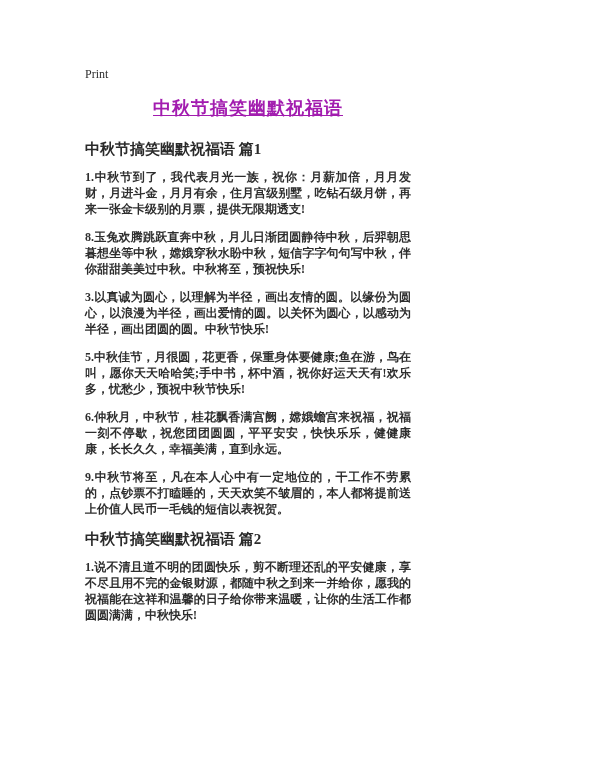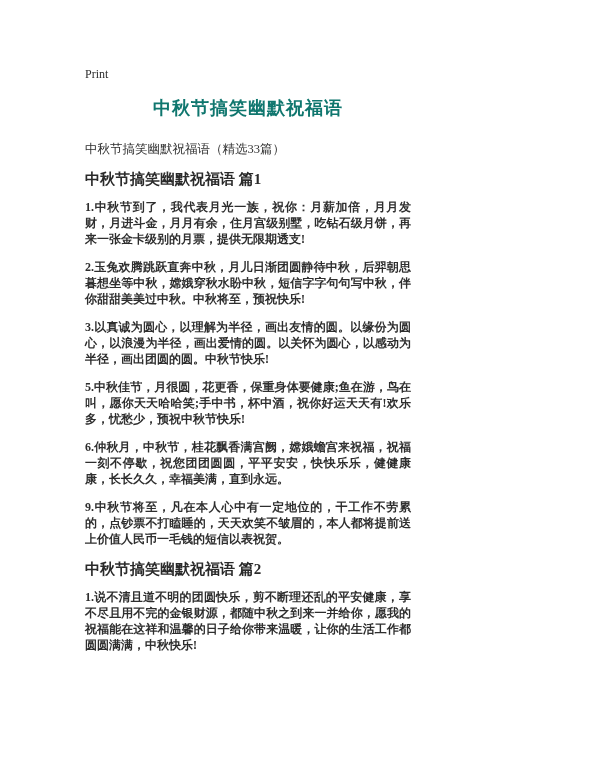--- a/index.html
+++ b/index.html
@@ -28,22 +28,23 @@
     cursor: pointer;
     display: inline-block;
     margin-bottom: 16px;
   }
   .doc-title {
     font-size: 18px;
     font-weight: bold;
     text-align: center;
     margin: 0 0 22px 0;
     line-height: 22px;
-    color: #0f766e;
+    color: #a21caf;
     letter-spacing: 1px;
+    text-decoration: underline;
   }
   .doc-subtitle {
     font-size: 12.5px;
     line-height: 16px;
     margin: 0 0 12px 0;
     color: #2e2e2e;
   }
   .section-header {
     font-size: 15px;
     font-weight: bold;
@@ -61,26 +62,25 @@
   }
 </style>
 </head>
 <body>
 
 <div class="page">
   <div class="print-link">Print</div>
 
   <h1 class="doc-title">中秋节搞笑幽默祝福语</h1>
 
-  <div class="doc-subtitle">中秋节搞笑幽默祝福语（精选33篇）</div>
 
   <div id="sections">
       <h2 class="section-header">中秋节搞笑幽默祝福语 篇1</h2>
       <p class="para">1.中秋节到了，我代表月光一族，祝你：月薪加倍，月月发财，月进斗金，月月有余，住月宫级别墅，吃钻石级月饼，再来一张金卡级别的月票，提供无限期透支!</p>
-      <p class="para">2.玉兔欢腾跳跃直奔中秋，月儿日渐团圆静待中秋，后羿朝思暮想坐等中秋，嫦娥穿秋水盼中秋，短信字字句句写中秋，伴你甜甜美美过中秋。中秋将至，预祝快乐!</p>
+      <p class="para">8.玉兔欢腾跳跃直奔中秋，月儿日渐团圆静待中秋，后羿朝思暮想坐等中秋，嫦娥穿秋水盼中秋，短信字字句句写中秋，伴你甜甜美美过中秋。中秋将至，预祝快乐!</p>
       <p class="para">3.以真诚为圆心，以理解为半径，画出友情的圆。以缘份为圆心，以浪漫为半径，画出爱情的圆。以关怀为圆心，以感动为半径，画出团圆的圆。中秋节快乐!</p>
       <p class="para">5.中秋佳节，月很圆，花更香，保重身体要健康;鱼在游，鸟在叫，愿你天天哈哈笑;手中书，杯中酒，祝你好运天天有!欢乐多，忧愁少，预祝中秋节快乐!</p>
       <p class="para">6.仲秋月，中秋节，桂花飘香满宫阙，嫦娥蟾宫来祝福，祝福一刻不停歇，祝您团团圆圆，平平安安，快快乐乐，健健康康，长长久久，幸福美满，直到永远。</p>
       <p class="para">9.中秋节将至，凡在本人心中有一定地位的，干工作不劳累的，点钞票不打瞌睡的，天天欢笑不皱眉的，本人都将提前送上价值人民币一毛钱的短信以表祝贺。</p>
       <h2 class="section-header">中秋节搞笑幽默祝福语 篇2</h2>
       <p class="para">1.说不清且道不明的团圆快乐，剪不断理还乱的平安健康，享不尽且用不完的金银财源，都随中秋之到来一并给你，愿我的祝福能在这祥和温馨的日子给你带来温暖，让你的生活工作都圆圆满满，中秋快乐!</p>
     </div>
 </div>
 
 </body></html>

